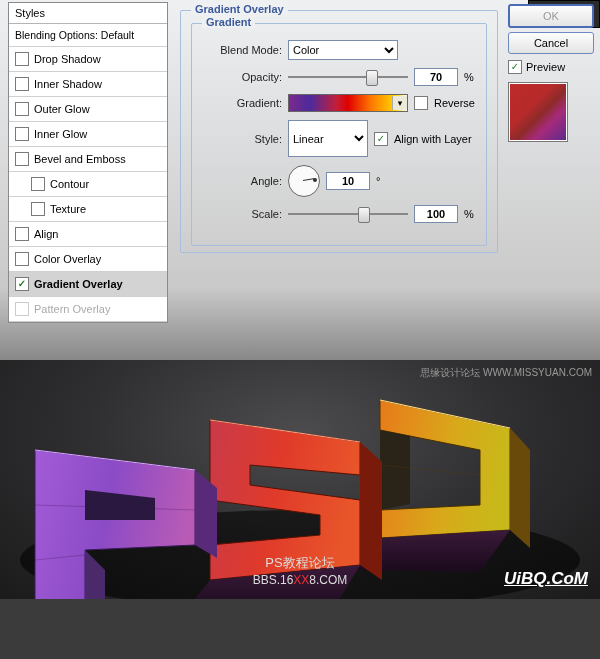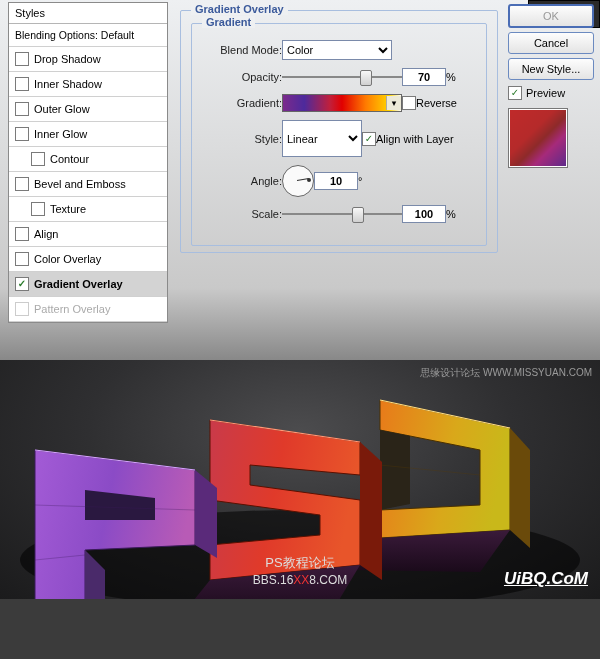--- a/index.html
+++ b/index.html
@@ -8,21 +8,21 @@
   .styles-header { padding: 4px 6px; border-bottom: 1px solid #b5b5b5; font-size: 11px; }
   .style-row { padding: 5px 6px; border-bottom: 1px solid #d0d0d0; display: flex; align-items: center; gap: 5px; }
   .style-row.blending { font-size: 10.5px; }
   .style-row.sub { padding-left: 22px; }
   .style-row.sel { background: #d3d3d3; font-weight: bold; }
   .style-row.disabled { color: #aaa; }
   .chk { width: 12px; height: 12px; border: 1px solid #7a7a7a; background: #fff; display: inline-flex; align-items: center; justify-content: center; font-size: 10px; color: #2a7a2a; line-height: 1; }
   .main-panel { position: absolute; left: 180px; top: 4px; width: 318px; }
   .groupbox { border: 1px solid #a8bedf; border-radius: 2px; padding: 8px 10px 14px; margin-top: 6px; position: relative; }
   .groupbox-title { position: absolute; top: -8px; left: 10px; background: #eef0f2; padding: 0 4px; color: #3b5a9b; font-weight: bold; font-size: 11px; }
-  .row { display: flex; align-items: center; margin: 8px 0; }
+  .row { display: flex; align-items: center; margin: 8px 0; gap: 6px; }
   .lbl { width: 80px; text-align: right; color: #222; }
   select.dd { width: 110px; height: 20px; border: 1px solid #7a8aaa; background: #fff; font-size: 11px; }
   select.dd2 { width: 80px; height: 37px; border: 1px solid #7a8aaa; background: #fff; font-size: 11px; }
   .slider { position: relative; width: 120px; height: 14px; }
   .track { position: absolute; top: 6px; left: 0; right: 0; height: 2px; background: #888; }
   .thumb { position: absolute; top: 0; width: 10px; height: 14px; background: linear-gradient(#f8f8f8,#d0d0d0); border: 1px solid #777; border-radius: 2px; }
   .numbox { width: 42px; height: 16px; border: 1px solid #7a8aaa; background: #fff; text-align: center; line-height: 16px; font-weight: bold; }
   .gradprev { width: 118px; height: 16px; border: 1px solid #666; background: linear-gradient(90deg, #7b2a8c 0%, #4d2a9c 18%, #c21f3a 40%, #e10000 50%, #ff7a00 70%, #ffd400 90%, #ffffff 100%); display: flex; justify-content: flex-end; align-items: center; }
   .gradprev .arrow { width: 14px; height: 14px; background: #ece9d8; border-left: 1px solid #aaa; display: flex; align-items: center; justify-content: center; font-size: 9px; }
   .angledial { width: 30px; height: 30px; border: 1px solid #666; border-radius: 50%; position: relative; background: #fafafa; }
@@ -63,27 +63,27 @@
         <span>Inner Shadow</span>
       </div>
     <div class="style-row">
         <span class="chk"></span>
         <span>Outer Glow</span>
       </div>
     <div class="style-row">
         <span class="chk"></span>
         <span>Inner Glow</span>
       </div>
+    <div class="style-row">
+        <span class="chk"></span>
+        <span>Bevel and Emboss</span>
+      </div>
     <div class="style-row sub">
         <span class="chk"></span>
         <span>Contour</span>
-      </div>
-    <div class="style-row">
-        <span class="chk"></span>
-        <span>Bevel and Emboss</span>
       </div>
     <div class="style-row sub">
         <span class="chk"></span>
         <span>Texture</span>
       </div>
     <div class="style-row">
         <span class="chk"></span>
         <span>Align</span>
       </div>
     <div class="style-row">
@@ -156,21 +156,20 @@
           <div class="numbox">100</div>
           <span>%</span>
         </div>
       </div>
     </div>
   </div>
 
   <div class="right-col">
     <div class="btn ok">OK</div>
     <div class="btn">Cancel</div>
-    <div class="btn">New Style...</div>
     <div class="prevbox">
       <span class="chk">✓</span>
       <span>Preview</span>
     </div>
     <div class="prevswatch"></div>
   </div>
 </div>
 
 <div class="render-area">
   <div class="render-wm">思缘设计论坛 WWW.MISSYUAN.COM</div>

